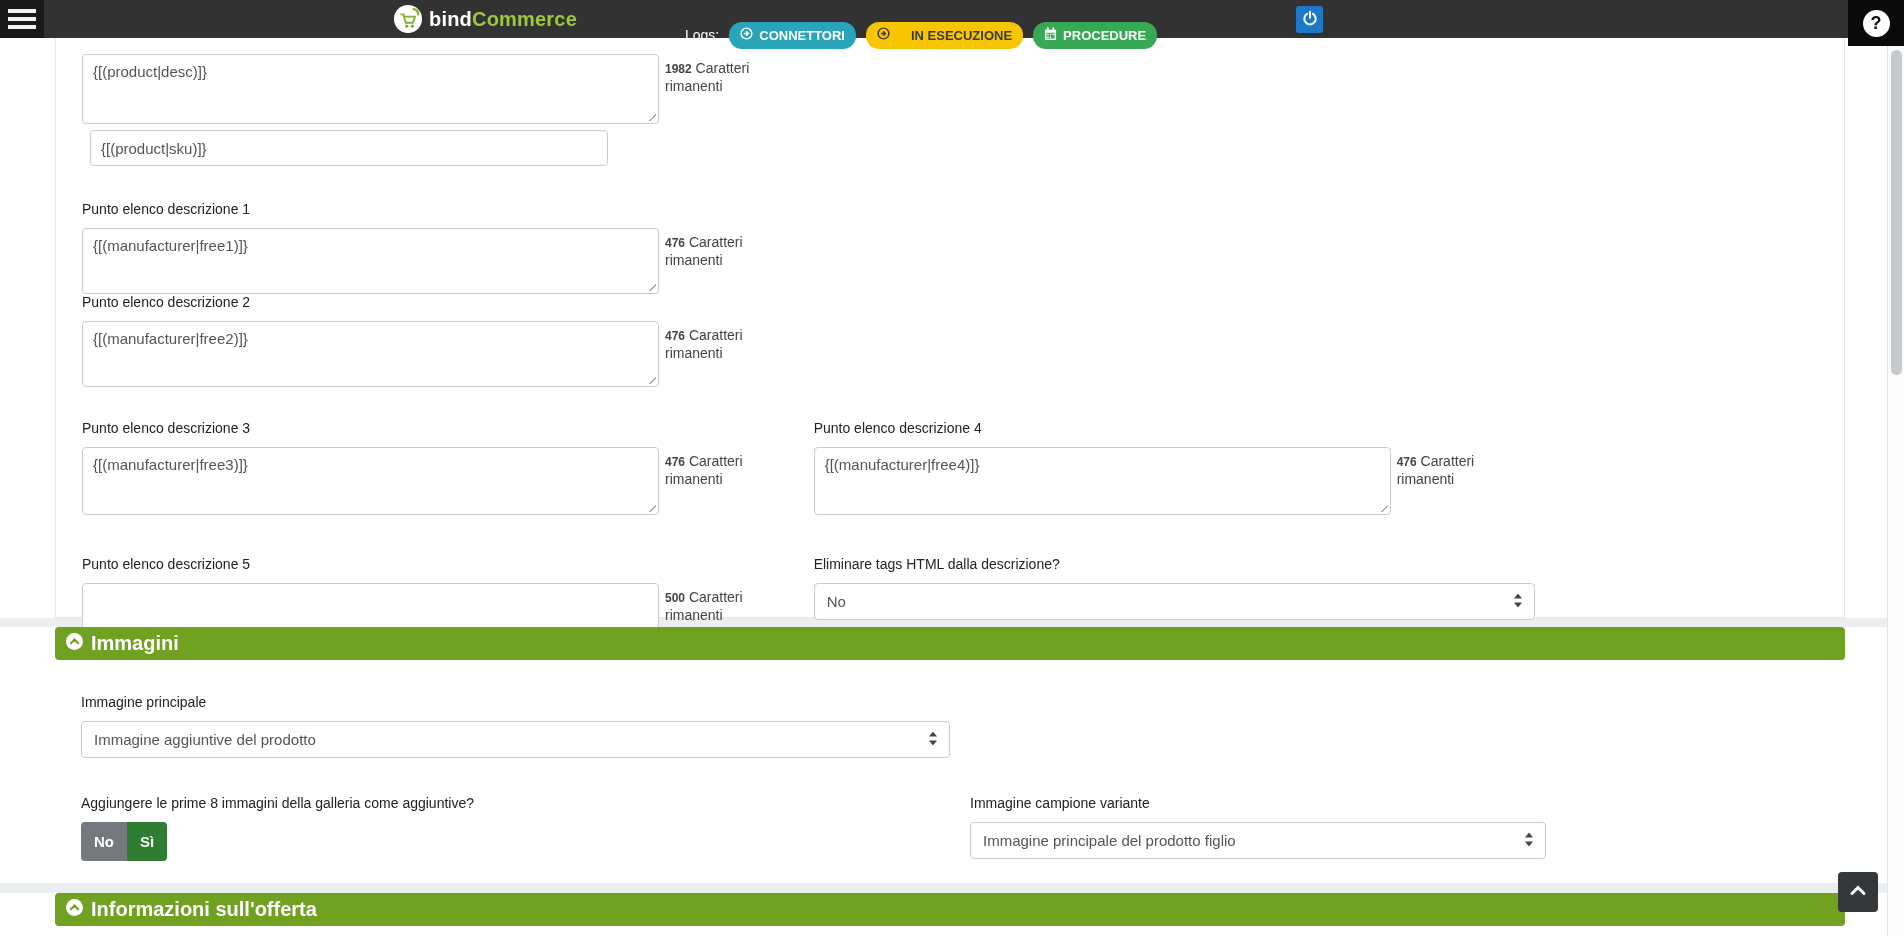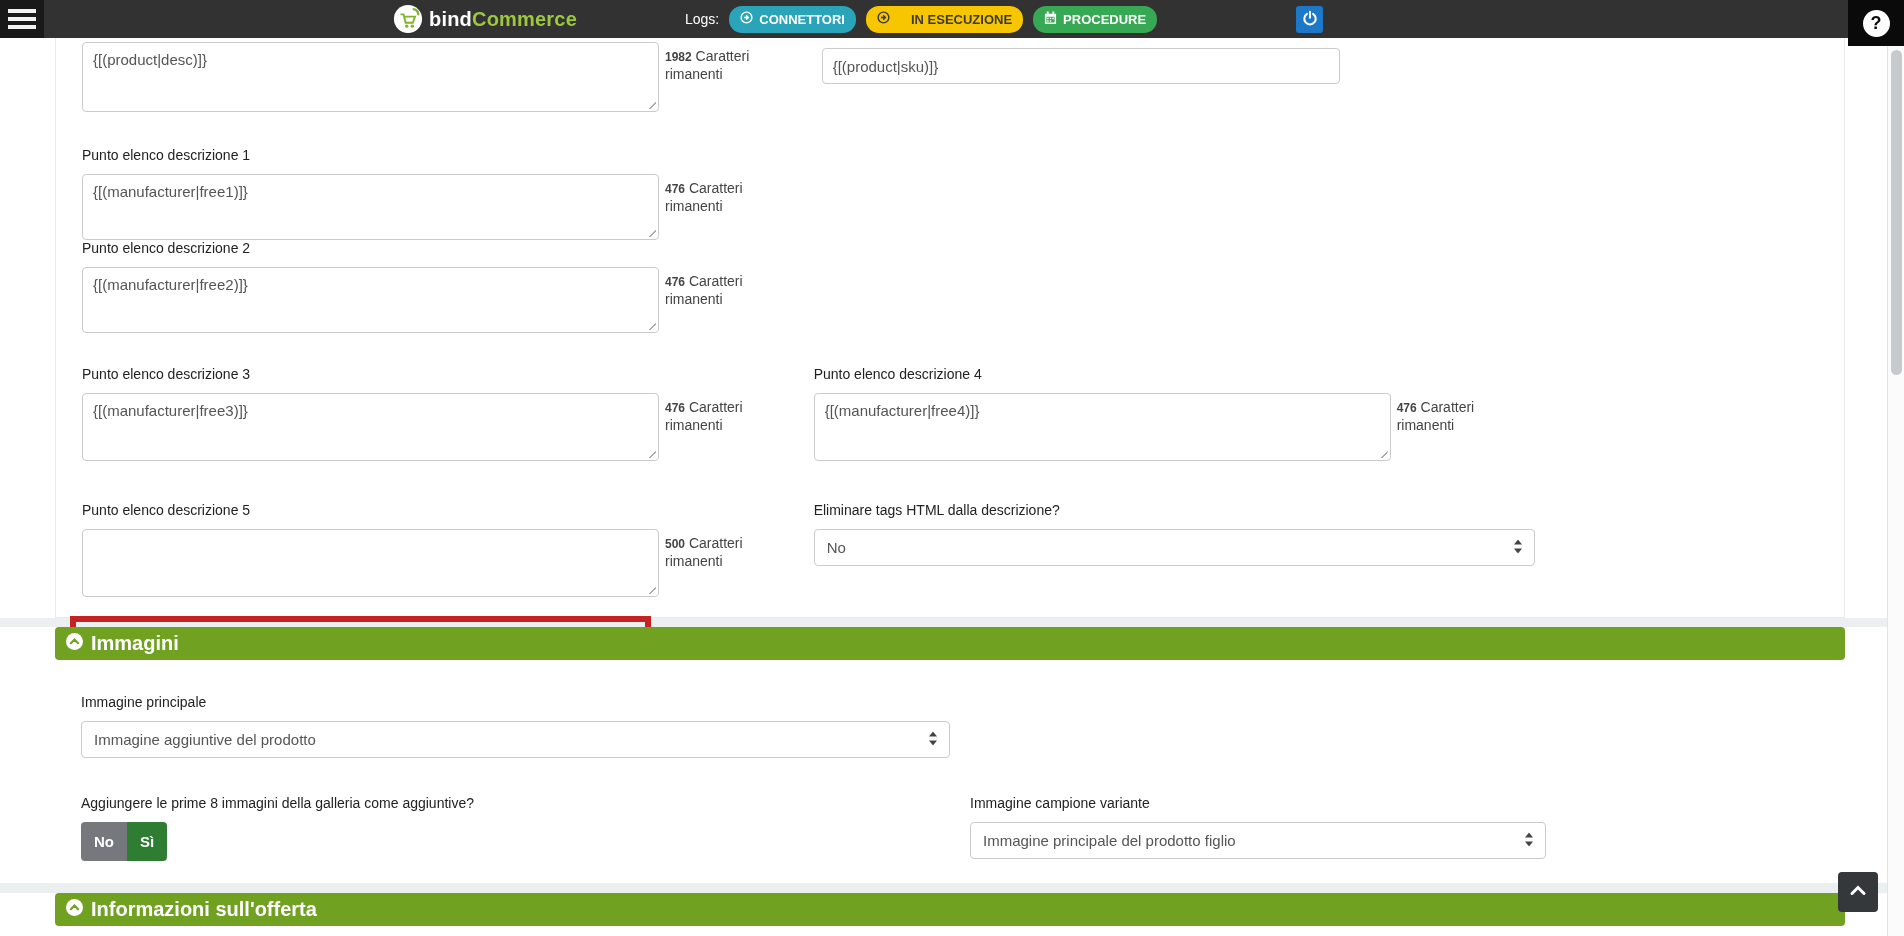--- a/index.html
+++ b/index.html
@@ -12,21 +12,21 @@
             background:#323232; z-index:50; }
   .hamburger { position:absolute; left:0; top:0; width:44px; height:38px;
                background:#191919; display:flex; flex-direction:column;
                justify-content:center; align-items:center; gap:4px; cursor:pointer; }
   .hamburger i { display:block; width:28px; height:4px; background:#f2f2f2; }
   .brand { position:absolute; left:393px; top:0; height:38px; display:flex;
            align-items:center; gap:6px; }
   .brand .logo-circle { width:30px; height:30px; }
   .brand .txt { font-size:20px; font-weight:bold; color:#fff; letter-spacing:.2px; }
   .brand .txt .grn { color:#9dc73e; }
-  .logsbar { position:absolute; left:685px; top:0; height:38px; display:flex;
+  .logsbar { position:absolute; left:685px; top:16px; height:38px; display:flex;
              align-items:center; gap:10px; }
   .logs-label { color:#fff; font-size:14px; }
   .nbtn { height:27px; display:inline-flex; align-items:center; gap:6px;
           padding:0 11px; border:none; border-radius:13px; font-size:13px;
           font-weight:bold; font-family:inherit; cursor:pointer; color:#fff; }
   .nbtn.teal   { background:#2aa4b9; }
   .nbtn.yellow { background:#f8c601; color:#3b3b3b;gap:21px; }
   .nbtn.green  { background:#37a853; }
   .powerbtn { position:absolute; left:1296px; top:6px; width:27px; height:27px;
               background:#1e78c8; border-radius:3px; display:flex;
@@ -78,21 +78,21 @@
              color:#444; line-height:1.25; }
   .counter b { font-size:12px; }
   input.fin { border:1px solid #cbcbcb; border-radius:4px; height:36px;
               padding:16px 10px; font-size:15px; color:#555; font-family:inherit;
               display:block; background:#fff; }
   .select { position:relative; border:1px solid #cbcbcb; border-radius:4px;
             height:37px; display:flex; align-items:center; padding:0 30px 0 12px;
             font-size:15px; color:#555; background:#fff; cursor:pointer; }
   .select .arrows { position:absolute; right:11px; top:50%; transform:translateY(-50%); }
 
-  .rowA { margin-top:4px; }
+  .rowA { margin-top:16px;flex-direction:column; }
   .rowA .ta-desc { height:70px; }
   .rowA .fin-sku { width:518px; margin-left:8px; margin-top:6px; }
   .row1 { margin-top:35px;flex-direction:column; } .row1 textarea.ta { height:66px; }
   .row2 { margin-top:33px; } .row2 textarea.ta { height:68px; }
   .row3 { margin-top:41px; } .row3 textarea.ta { height:68px; }
   .sel-strip { width:721px; }
 
   .vatbox { margin-top:19px; margin-left:-12px; width:581px; height:97px;
             border:6px solid #c52222; padding:9px 0 0 6px; }
   .vat-label { display:flex; align-items:center; gap:6px; font-size:14px;

